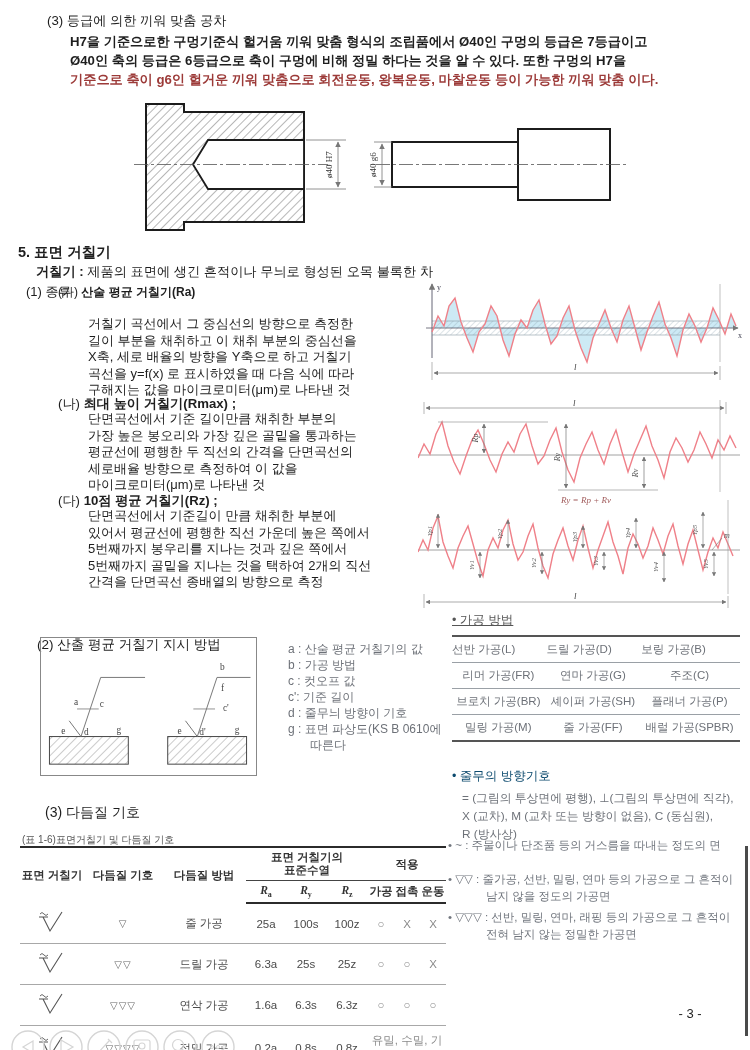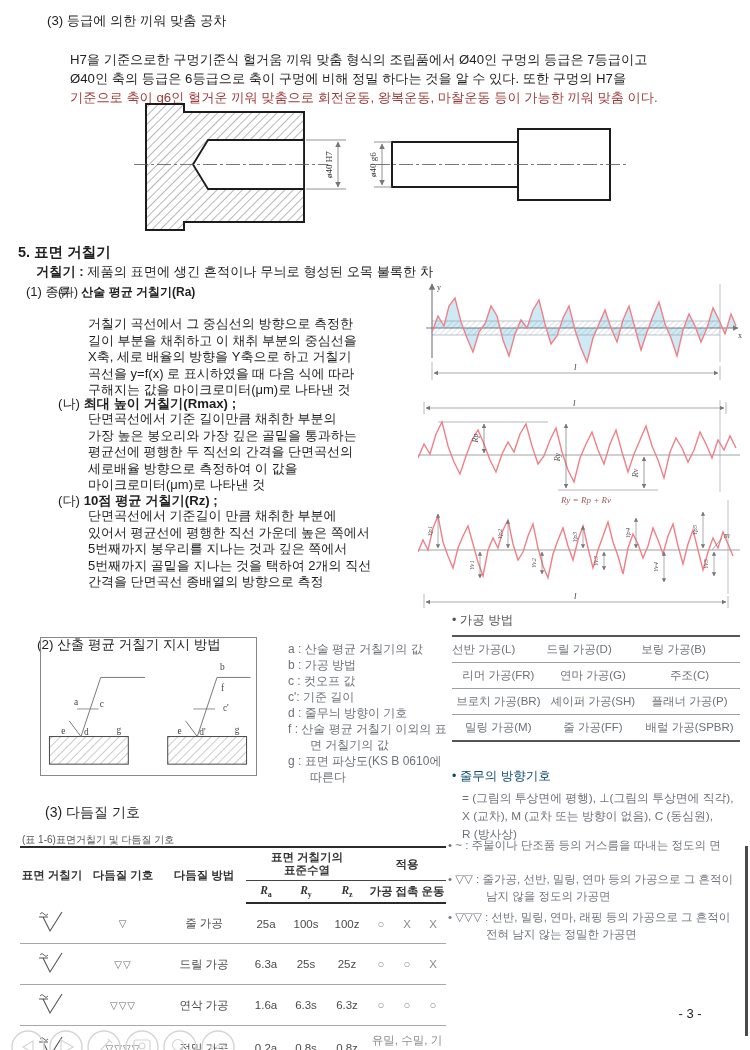--- a/index.html
+++ b/index.html
@@ -38,21 +38,21 @@
   .note-item:first-child { margin-bottom:17px; }
 
   .body-block { font-size:13px; line-height:16.5px; }
   svg text { font-family:"Liberation Serif","DejaVu Serif",serif; }
 </style>
 </head>
 <body>
 
 <div class="abs" style="left:47px; top:12px;">
   <div style="font-size:13.2px;">(3) 등급에 의한 끼워 맞춤 공차</div>
-  <div style="padding-left:23px; width:660px; font-size:13.2px; line-height:19px; margin-top:20px;">
+  <div style="padding-left:23px; width:660px; font-size:13.2px; line-height:19px; margin-top:2px;font-weight:bold;">
     <div>H7을 기준으로한 구멍기준식 헐거움 끼워 맞춤 형식의 조립품에서 Ø40인 구멍의 등급은 7등급이고</div>
     <div>Ø40인 축의 등급은 6등급으로 축이 구멍에 비해 정밀 하다는 것을 알 수 있다. 또한 구멍의 H7을</div>
     <div style="color:#9c3a38;">기준으로 축이 g6인 헐거운 끼워 맞춤으로 회전운동, 왕복운동, 마찰운동 등이 가능한 끼워 맞춤 이다.</div>
   </div>
 </div>
 
 <svg class="abs" style="left:130px; top:98px;" width="500" height="142" viewBox="0 0 500 142">
   <defs>
     <pattern id="h1" patternUnits="userSpaceOnUse" width="6" height="6" patternTransform="rotate(45)">
       <line x1="0" y1="0" x2="0" y2="6" stroke="#4a4a4a" stroke-width="0.8"></line>
@@ -201,26 +201,25 @@
   <text x="160" y="98" font-size="9.5" fill="#444">d'</text>
   <text x="196" y="96" font-size="9.5" fill="#444">g</text>
 </svg>
 
 <div class="abs" style="left:288px; top:641px; width:160px;">
   <div class="legend-item"><span>a : </span><span>산술 평균 거칠기의 값</span></div>
   <div class="legend-item"><span>b : </span><span>가공 방법</span></div>
   <div class="legend-item"><span>c : </span><span>컷오프 값</span></div>
   <div class="legend-item"><span>c': </span><span>기준 길이</span></div>
   <div class="legend-item"><span>d : </span><span>줄무늬 방향이 기호</span></div>
-  <div class="legend-item"><span>f : </span><span>산술 평균 거칠기 이외의 표면 거칠기의 값</span></div>
   <div class="legend-item"><span>g : </span><span>표면 파상도(KS B 0610에 따른다</span></div>
 </div>
 
 <div class="abs" style="left:452px; top:612px;">
-  <div style="font-size:12.5px; color:#555;">• 가공 방법</div>
+  <div style="font-size:12.5px; color:#555;text-decoration:underline;">• 가공 방법</div>
   <table class="mtab">
     <tbody>
         <tr>
       <td>선반 가공(L)</td>
       <td>드릴 가공(D)</td>
       <td>보링 가공(B)</td>
     </tr>
     <tr>
       <td>리머 가공(FR)</td>
       <td>연마 가공(G)</td>

